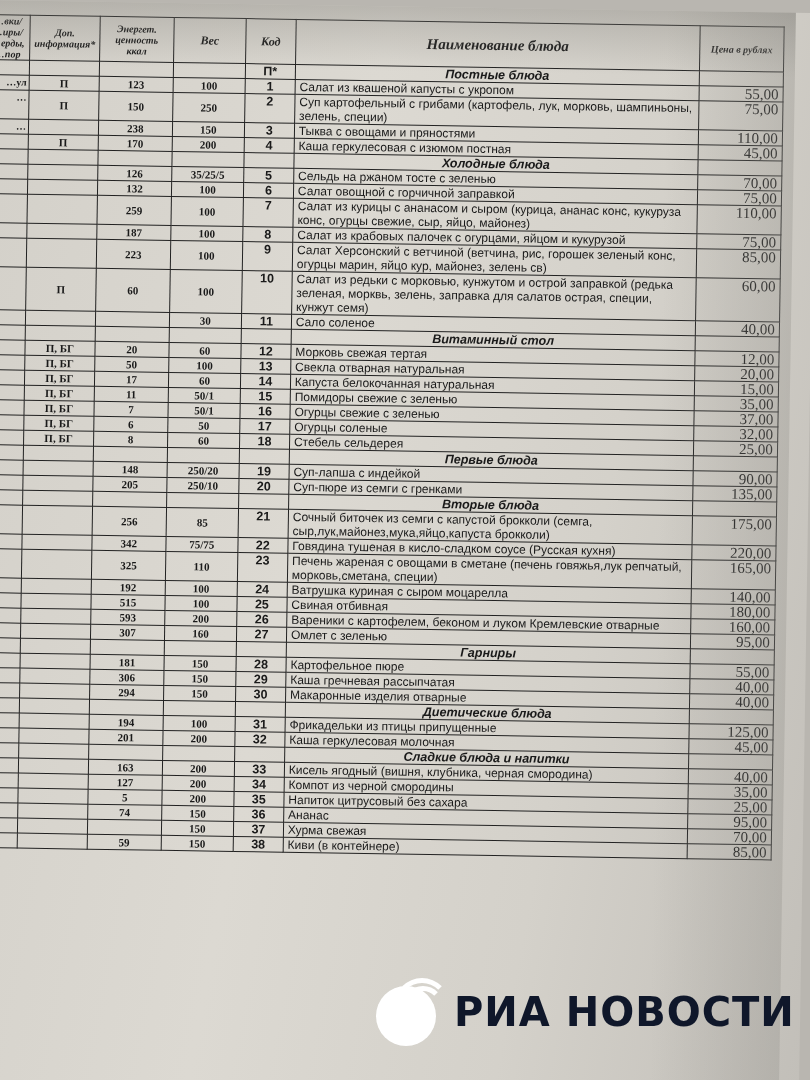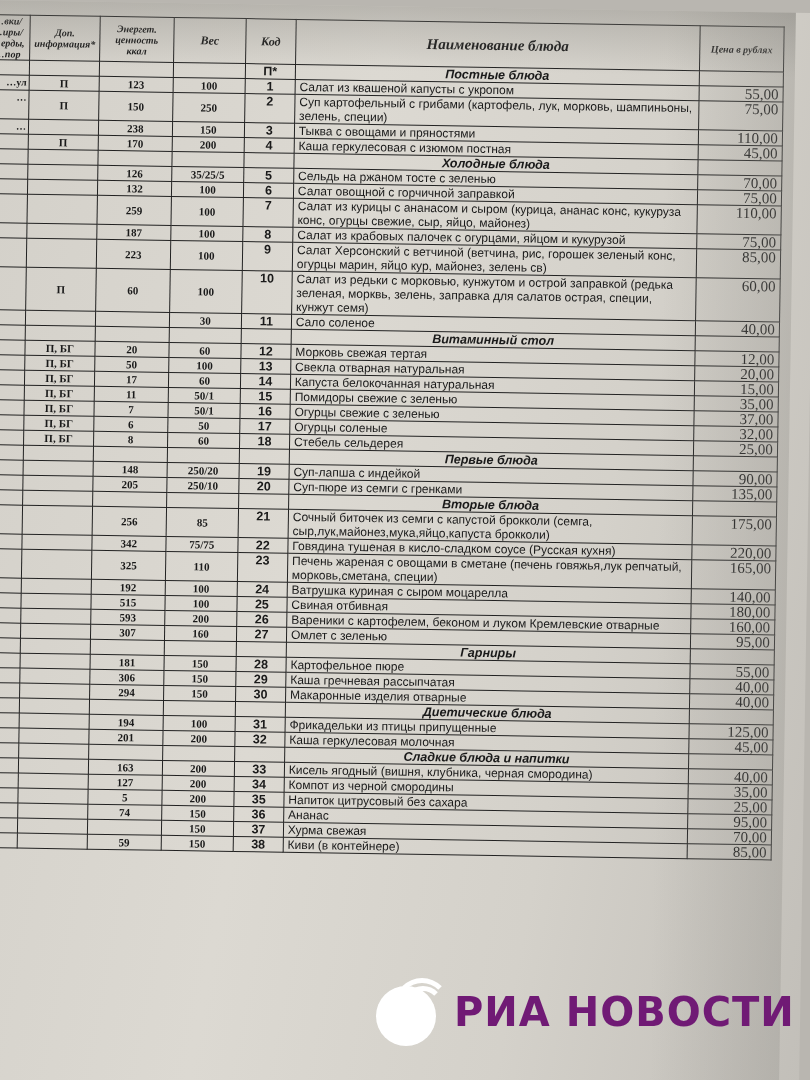--- a/index.html
+++ b/index.html
@@ -17,21 +17,21 @@
   td.num{font-family:"Liberation Serif",serif;font-weight:bold;font-size:11px;text-align:center;vertical-align:middle;}
   td.code{font-weight:bold;text-align:center;font-size:12.5px;}
   td.dish{font-size:12px;}
   td.price{font-family:"Liberation Serif",serif;font-size:15px;text-align:right;padding-right:4px;}
   tr.section td.sect{font-style:italic;font-weight:bold;text-align:center;font-size:12.5px;}
   td.cut{font-size:10px;font-family:"Liberation Serif",serif;font-weight:bold;text-align:right;padding-right:2px;}
   .watermark{position:absolute;left:376px;top:978px;display:flex;align-items:center;gap:10px;}
   .logo{width:68px;height:68px;position:relative;}
   .logo .globe{position:absolute;left:0;top:8px;width:60px;height:60px;border-radius:50%;background:#fff;}
   .logo .arc{position:absolute;border:5px solid #fff;border-color:#fff transparent transparent transparent;border-radius:50%;}
-  .wm-text{color:#701a75;font-family:"DejaVu Sans",sans-serif;font-weight:bold;font-size:40px;letter-spacing:1px;}
+  .wm-text{color:#0f172a;font-family:"DejaVu Sans",sans-serif;font-weight:bold;font-size:40px;letter-spacing:1px;}
 </style>
 </head>
 <body>
 
 <div class="paper">
   <table id="menu-table">
     <colgroup>
       <col style="width:44px">
         <col style="width:62px">
         <col style="width:74px">

